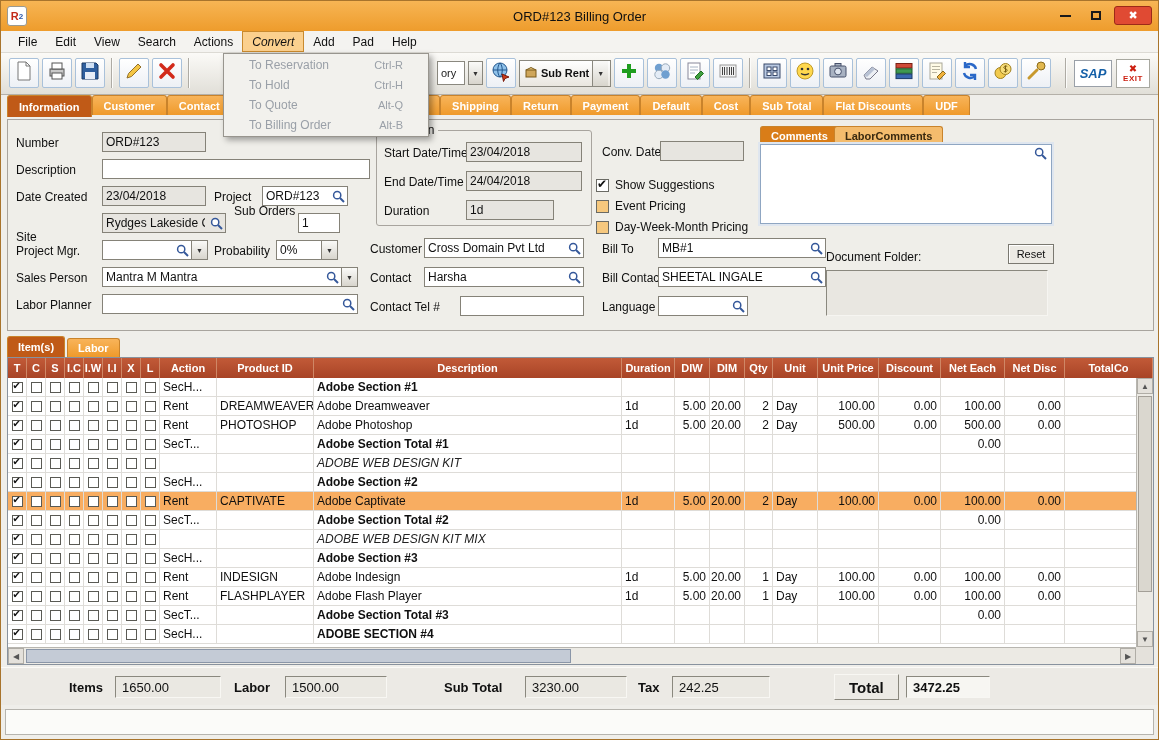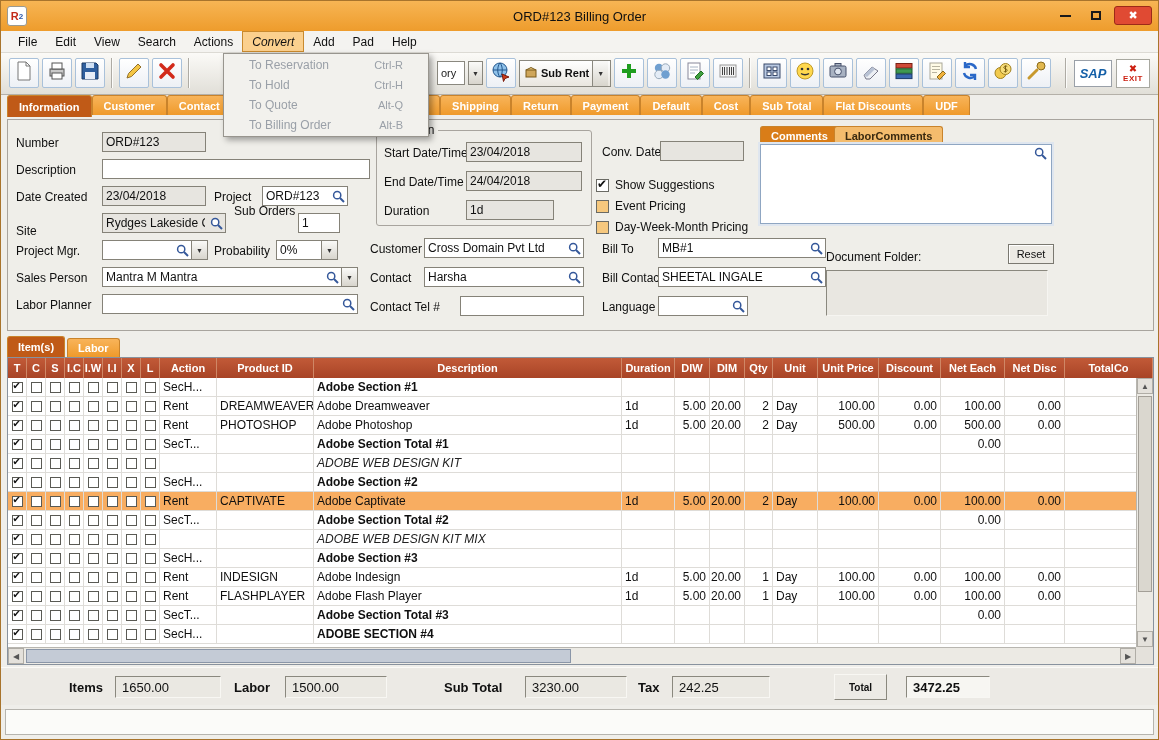--- a/index.html
+++ b/index.html
@@ -137,21 +137,21 @@
   .hthumb { position:absolute; top:1px; bottom:1px; left:18px; width:545px; background:#c4cbd6; border:1px solid #8a96a8; }
   .scorner { position:absolute; right:0; bottom:0; width:17px; height:17px; background:#e4e1db; }
 
   
   .summary { position:absolute; top:666px; left:0; right:0; height:38px; background:#eceae5; border-top:1px solid #fbfaf7; }
   .slabel { position:absolute; top:50%; transform:translateY(-50%); font-weight:bold; font-size:13px; color:#101010; }
   .sbox { position:absolute; top:8px; height:22px; border:1px solid; border-color:#8a887e #f8f7f3 #f8f7f3 #8a887e;
     background:#eae8e2; font-size:13px; display:flex; align-items:center; padding:0 6px; color:#101010; }
   .sbox.totalv { background:#f7f6f2; font-weight:bold; }
   .total-frame { position:absolute; top:6px; height:26px; border:1px solid; border-color:#f8f7f3 #8a887e #8a887e #f8f7f3;
-    display:flex; align-items:center; padding:0 14px; font-weight:bold; font-size:10px; color:#101010; }
+    display:flex; align-items:center; padding:0 14px; font-weight:bold; font-size:15px; color:#101010; }
 
   
   .statusbar { position:absolute; left:4px; right:4px; bottom:4px; height:26px; background:#fbfbf9; border:1px solid #b6b4ae; }
 </style>
 </head>
 <body>
 
 <div class="window">
 
   <div class="titlebar">
@@ -377,21 +377,21 @@
     <span class="field" style="left:254px;top:66px;width:86px">
         <input value="ORD#123" style="">
         <span class="mag">
           <svg width="13" height="13" viewBox="0 0 13 13">
             <circle cx="5.2" cy="5.2" r="3.6" fill="#fff" stroke="#35589a" stroke-width="1.5"></circle>
             <path d="M8 8l4 4" stroke="#35589a" stroke-width="2"></path>
           </svg>
         </span>
       </span>
 
-    <span class="lbl" style="left:8px;top:104px">Site</span>
+    <span class="lbl" style="left:8px;top:110px">Site</span>
     <span class="field ro" style="left:94px;top:93px;width:124px">
         <input readonly="" value="Rydges Lakeside Ca" style="">
         <span class="mag">
           <svg width="13" height="13" viewBox="0 0 13 13">
             <circle cx="5.2" cy="5.2" r="3.6" fill="#fff" stroke="#35589a" stroke-width="1.5"></circle>
             <path d="M8 8l4 4" stroke="#35589a" stroke-width="2"></path>
           </svg>
         </span>
       </span>
     <span class="lbl" style="left:226px;top:84px">Sub Orders</span>

